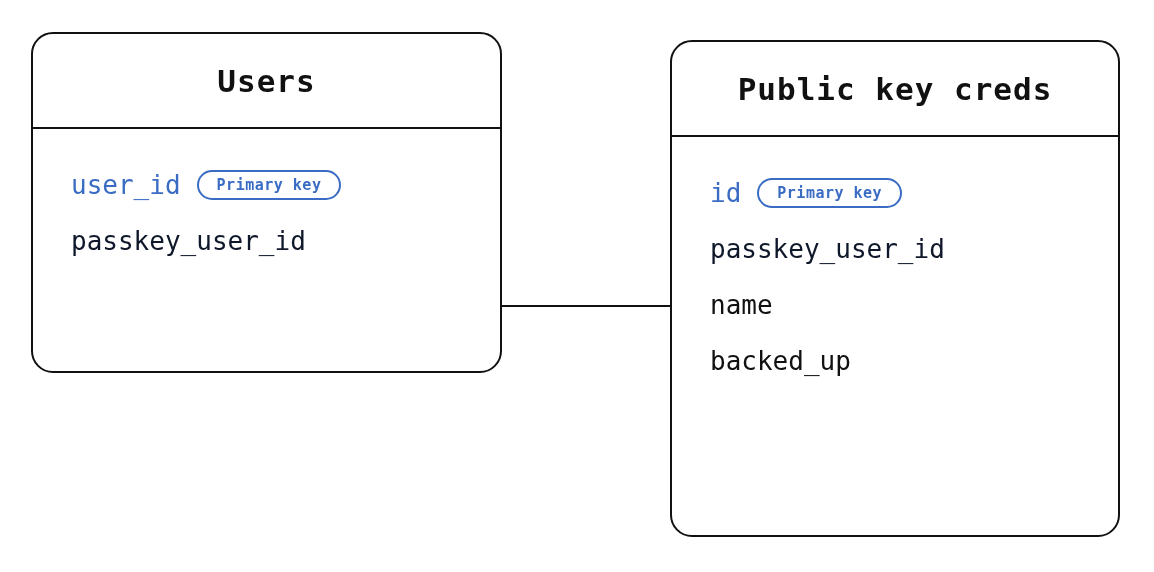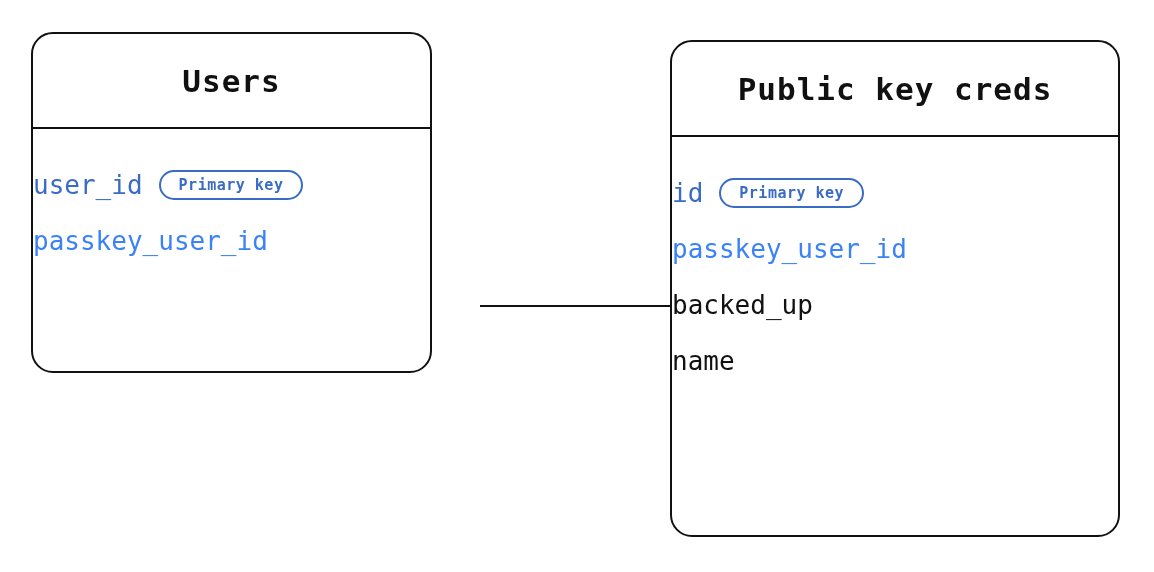--- a/index.html
+++ b/index.html
@@ -56,32 +56,33 @@
   }
 
   .entity-fields {
     padding: 28px 0 0 0;
   }
 
   .field-row {
     height: 56px;
     display: flex;
     align-items: center;
+    padding-left: 38px;
     box-sizing: border-box;
   }
 
   .field-name {
     font-family: "DejaVu Sans Mono", "Liberation Mono", monospace;
     font-size: 26px;
     color: #111111;
     white-space: nowrap;
     line-height: 1;
   }
   .field-name.pk   { color: #3b6cc4; }
-  .field-name.fk   { color: #3b82f6; }
+  .field-name.fk   { color: #0f172a; }
 
   .pk-badge {
     margin-left: 16px;
     display: inline-flex;
     align-items: center;
     justify-content: center;
     box-sizing: border-box;
     height: 30px;
     padding: 0 18px;
     border: 2px solid #3b6cc4;
@@ -94,21 +95,21 @@
     white-space: nowrap;
   }
 </style>
 </head>
 <body>
 
 <div class="canvas">
 
   <div class="connector" style="left: 480px; top: 305px; width: 190px;"></div>
 
-  <div class="entity" style="left: 31px; top: 32px; width: 401px; height: 341px;">
+  <div class="entity" style="left: 31px; top: 32px; width: 471px; height: 341px;">
     <div class="entity-header">
       <span class="entity-title">Users</span>
     </div>
     <div class="entity-fields">
 
       <div class="field-row">
         <span class="field-name pk">user_id</span>
         <span class="pk-badge">Primary key</span>
       </div>
 
@@ -130,24 +131,24 @@
         <span class="field-name pk">id</span>
         <span class="pk-badge">Primary key</span>
       </div>
 
 
       <div class="field-row">
         <span class="field-name fk">passkey_user_id</span>
       </div>
 
       <div class="field-row">
-        <span class="field-name">backed_up</span>
+        <span class="field-name">name</span>
       </div>
 
       <div class="field-row">
-        <span class="field-name">name</span>
+        <span class="field-name">backed_up</span>
       </div>
 
 
     </div>
   </div>
 
 </div>
 
 </body></html>

